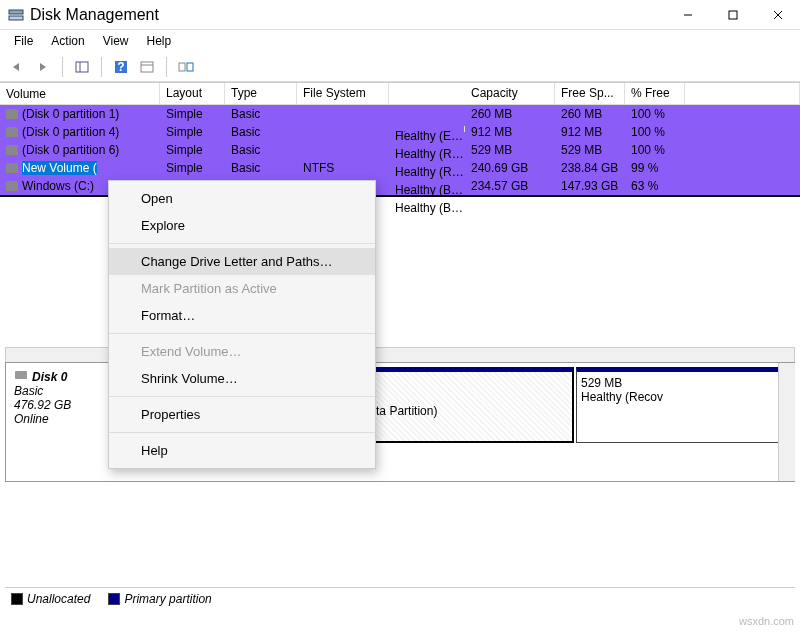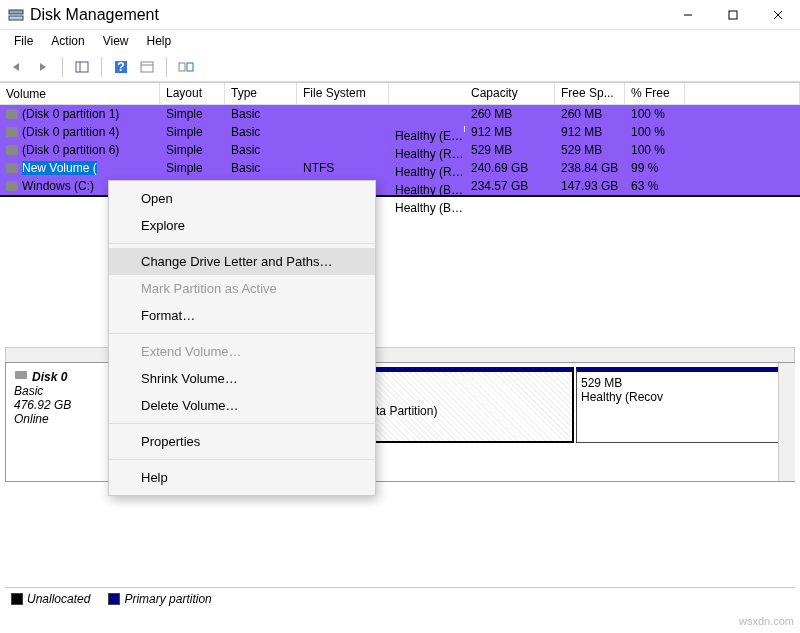--- a/index.html
+++ b/index.html
@@ -228,21 +228,20 @@
 <div class="context-menu">
   <div class="cm-item">Open</div>
   <div class="cm-item">Explore</div>
   <div class="cm-sep"></div>
   <div class="cm-item hovered">Change Drive Letter and Paths…</div>
   <div class="cm-item disabled">Mark Partition as Active</div>
   <div class="cm-item">Format…</div>
   <div class="cm-sep"></div>
   <div class="cm-item disabled">Extend Volume…</div>
   <div class="cm-item">Shrink Volume…</div>
-  <div class="cm-item">Delete Volume…</div>
   <div class="cm-sep"></div>
   <div class="cm-item">Properties</div>
   <div class="cm-sep"></div>
   <div class="cm-item">Help</div>
 </div>
 
 <div class="disk-panel" style="height:120px;">
   <div class="disk-row">
     <div class="disk-info">
       <div style="display:flex;align-items:center;gap:4px;">

